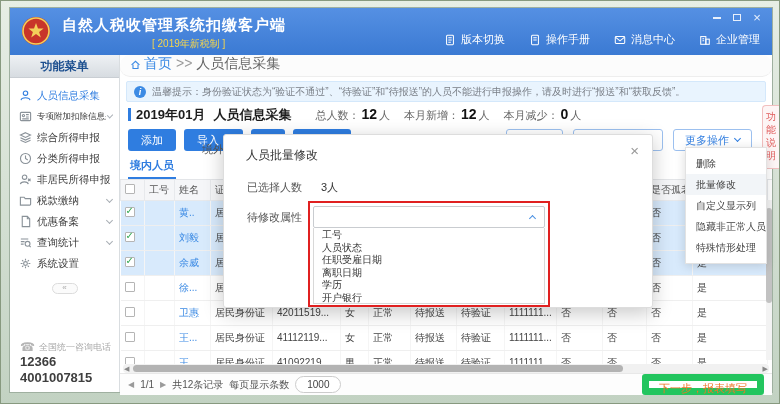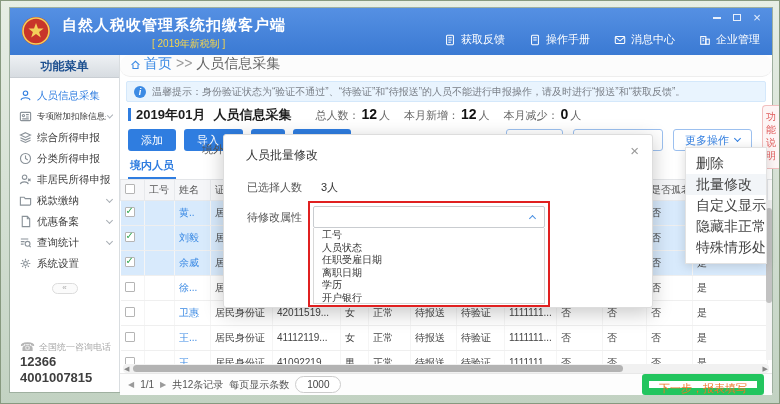--- a/index.html
+++ b/index.html
@@ -103,21 +103,21 @@
   .m-lab1{position:absolute;left:23px;top:45px;font-size:11px;color:#555;}
   .m-val1{position:absolute;left:97px;top:45px;font-size:11px;color:#333;}
   .m-lab2{position:absolute;left:23px;top:75px;font-size:11px;color:#555;}
   .red-rect{position:absolute;left:84px;top:66px;width:242px;height:106px;border:2px solid #e02020;}
   .dd-input{position:absolute;left:3px;top:3px;width:232px;height:22px;border:1px solid #c9ccd0;border-radius:2px;background:#fff;cursor:pointer;}
   .dd-caret{position:absolute;right:9px;top:9px;width:5px;height:5px;border-right:1.2px solid #4a90e2;border-bottom:1.2px solid #4a90e2;transform:rotate(-135deg);}
   .dd-list{position:absolute;left:3px;top:25px;width:232px;height:76px;border:1px solid #d8d8d8;border-top:none;background:#fff;padding-top:1px;overflow:hidden;}
   .dd-item{height:12.5px;line-height:12.5px;padding-left:8px;font-size:10px;color:#333;cursor:pointer;}
   .more-menu{position:absolute;left:684px;top:146px;width:82px;background:#fff;border:1px solid #e2e2e2;
     box-shadow:0 2px 10px rgba(0,0,0,.15);z-index:45;padding:5px 0;}
-  .mm-item{height:21px;line-height:21px;padding-left:10px;font-size:14px;color:#444;white-space:nowrap;overflow:hidden;cursor:pointer;}
+  .mm-item{height:21px;line-height:21px;padding-left:10px;font-size:10px;color:#444;white-space:nowrap;overflow:hidden;cursor:pointer;}
   .mm-item.hover{background:#f2f5f8;}
   .side-tab{position:absolute;left:761px;top:104px;width:17px;height:64px;background:#fdf5f5;border:1px solid #f2bfbf;
     border-right:none;border-radius:4px 0 0 4px;color:#e05c5c;font-size:10px;line-height:13px;text-align:center;
     padding-top:4px;z-index:40;word-break:break-all;cursor:pointer;}
 </style>
 </head>
 <body>
 
 <div class="window">
   <div class="app">
@@ -144,21 +144,21 @@
           </div>
       </div>
       <div class="topnav" id="topnav">
           <div class="nav-btn">
             <span class="" style="color: rgb(255, 255, 255);">
               <svg viewBox="0 0 14 14" width="12" height="12">
                 <rect x="3" y="1.5" width="8" height="11" rx="1" fill="none" stroke="currentColor" stroke-width="1.2"></rect>
                 <path d="M5 4.5h4M5 7h4M5 9.5h3" fill="none" stroke="currentColor" stroke-width="1.2"></path>
               </svg>
             </span>
-            <span>获取反馈</span>
+            <span>版本切换</span>
           </div>
           <div class="nav-btn">
             <span class="" style="color: rgb(255, 255, 255);">
               <svg viewBox="0 0 14 14" width="12" height="12">
                 <rect x="3" y="1.5" width="8" height="11" rx="1" fill="none" stroke="currentColor" stroke-width="1.2"></rect>
                 <path d="M5 4.5h4M5 7h4" fill="none" stroke="currentColor" stroke-width="1.2"></path>
               </svg>
             </span>
             <span>操作手册</span>
           </div>

